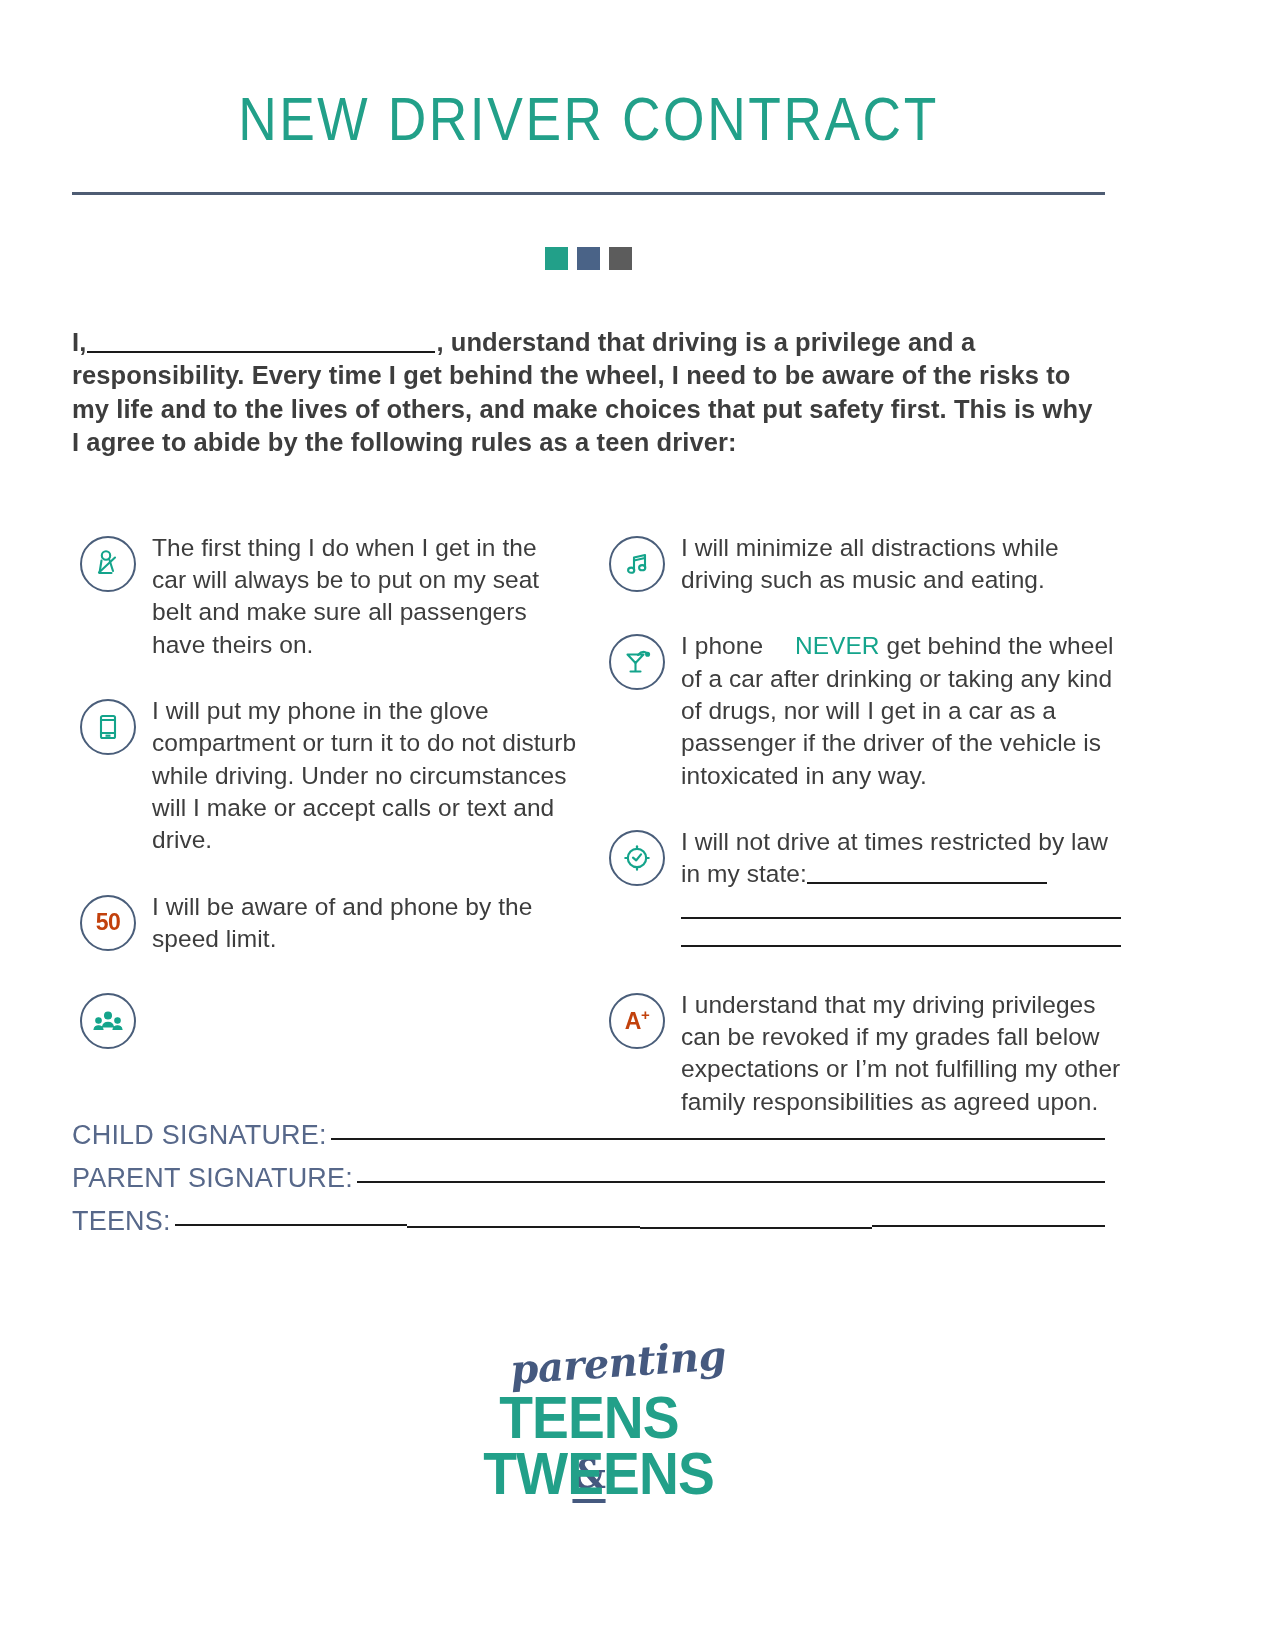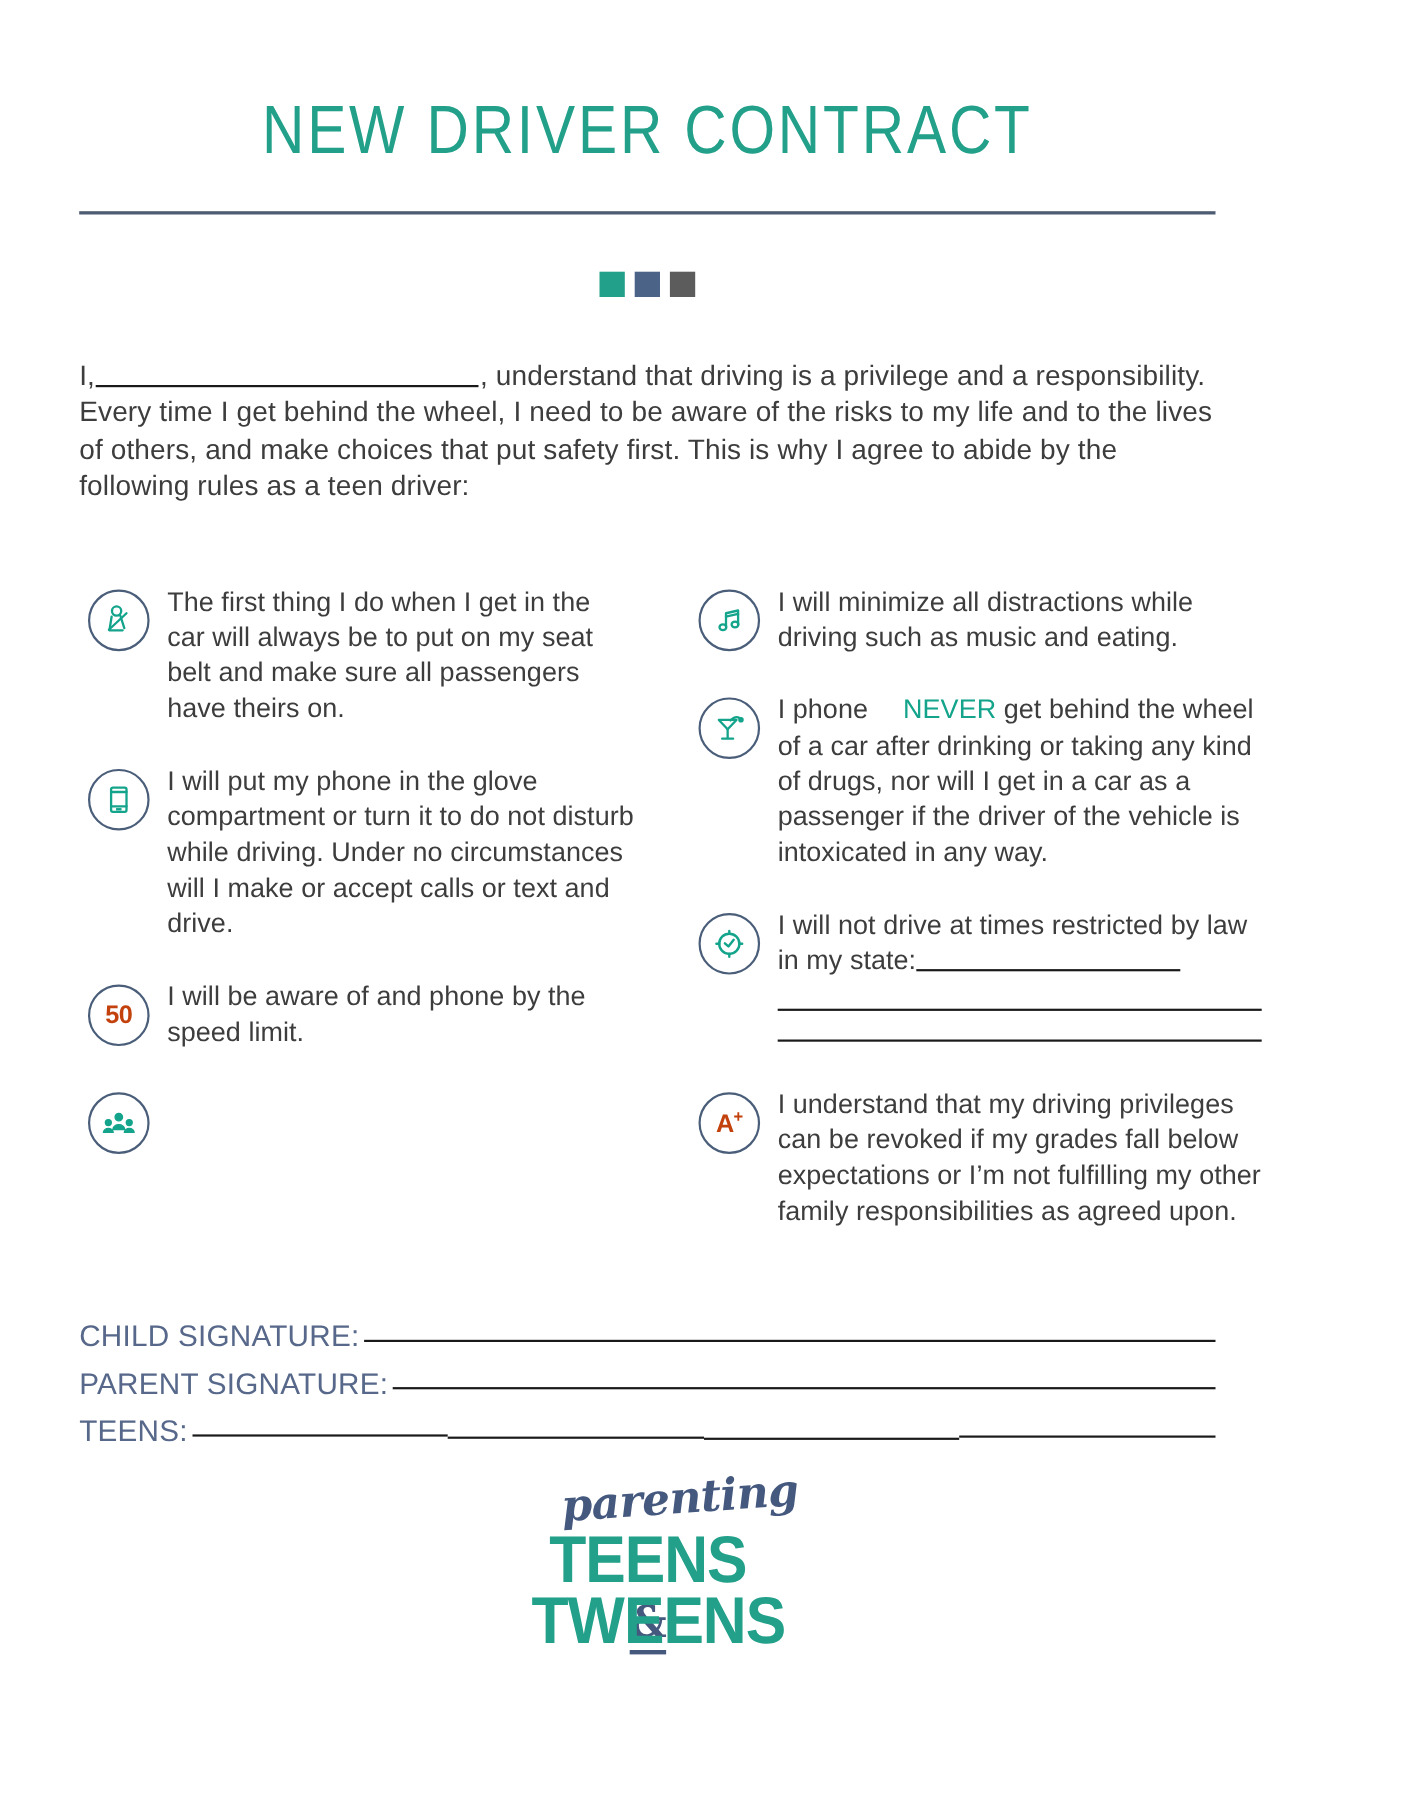--- a/index.html
+++ b/index.html
@@ -59,37 +59,37 @@
     height: 23px;
     display: block;
   }
 
   
   .intro {
     margin-top: 56px;
     font-size: 25.5px;
     line-height: 1.31;
     color: #3d3d3d;
-    font-weight: 400;
+    font-weight: 700;
     letter-spacing: 0.1px;
   }
   .blank-inline {
     display: inline-block;
     width: 348px;
     border-bottom: 2.5px solid #1a1a1a;
     height: 0.85em;
     vertical-align: baseline;
     margin: 0 1px -2px 1px;
   }
 
   
   .columns {
     display: flex;
     margin-top: 72px;
-    gap: 50px;
+    gap: 24px;
   }
   .col {
     width: 505px;
     flex: 0 0 505px;
   }
   .col.right { width: 520px; flex: 0 0 520px; }
 
   .rule {
     display: flex;
     align-items: flex-start;
@@ -145,21 +145,21 @@
     border-bottom: 2.5px solid #1a1a1a;
     height: 0;
     margin: 26px 0 0 0;
   }
 
   
   .signatures {
     position: absolute;
     left: 72px;
     right: 72px;
-    top: 1200px;
+    top: 1120px;
   }
   .sig-line {
     display: flex;
     align-items: baseline;
     margin-bottom: 12px;
   }
   .sig-label {
     color: #57688a;
     font-size: 27px;
     font-weight: 400;

